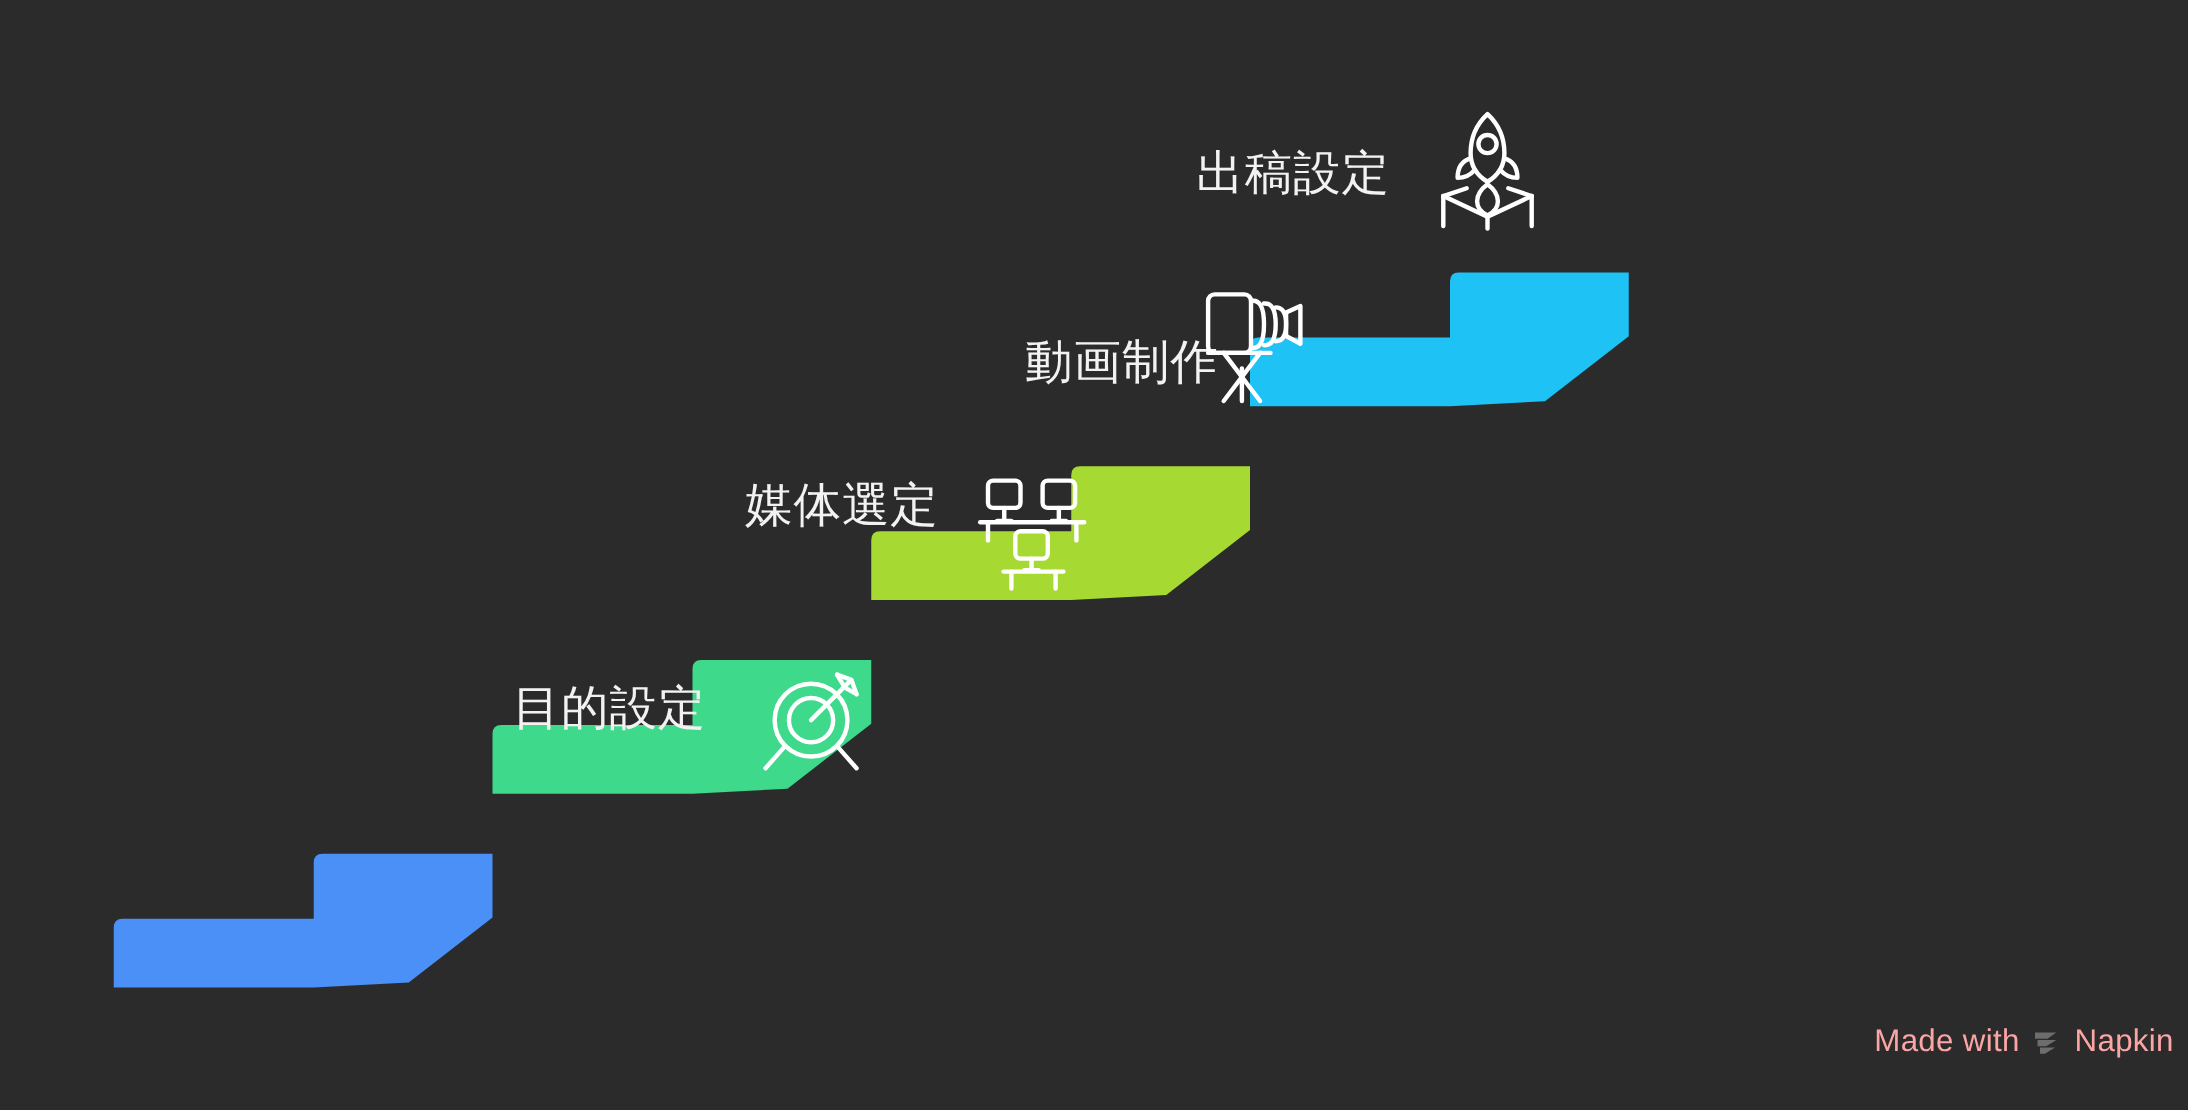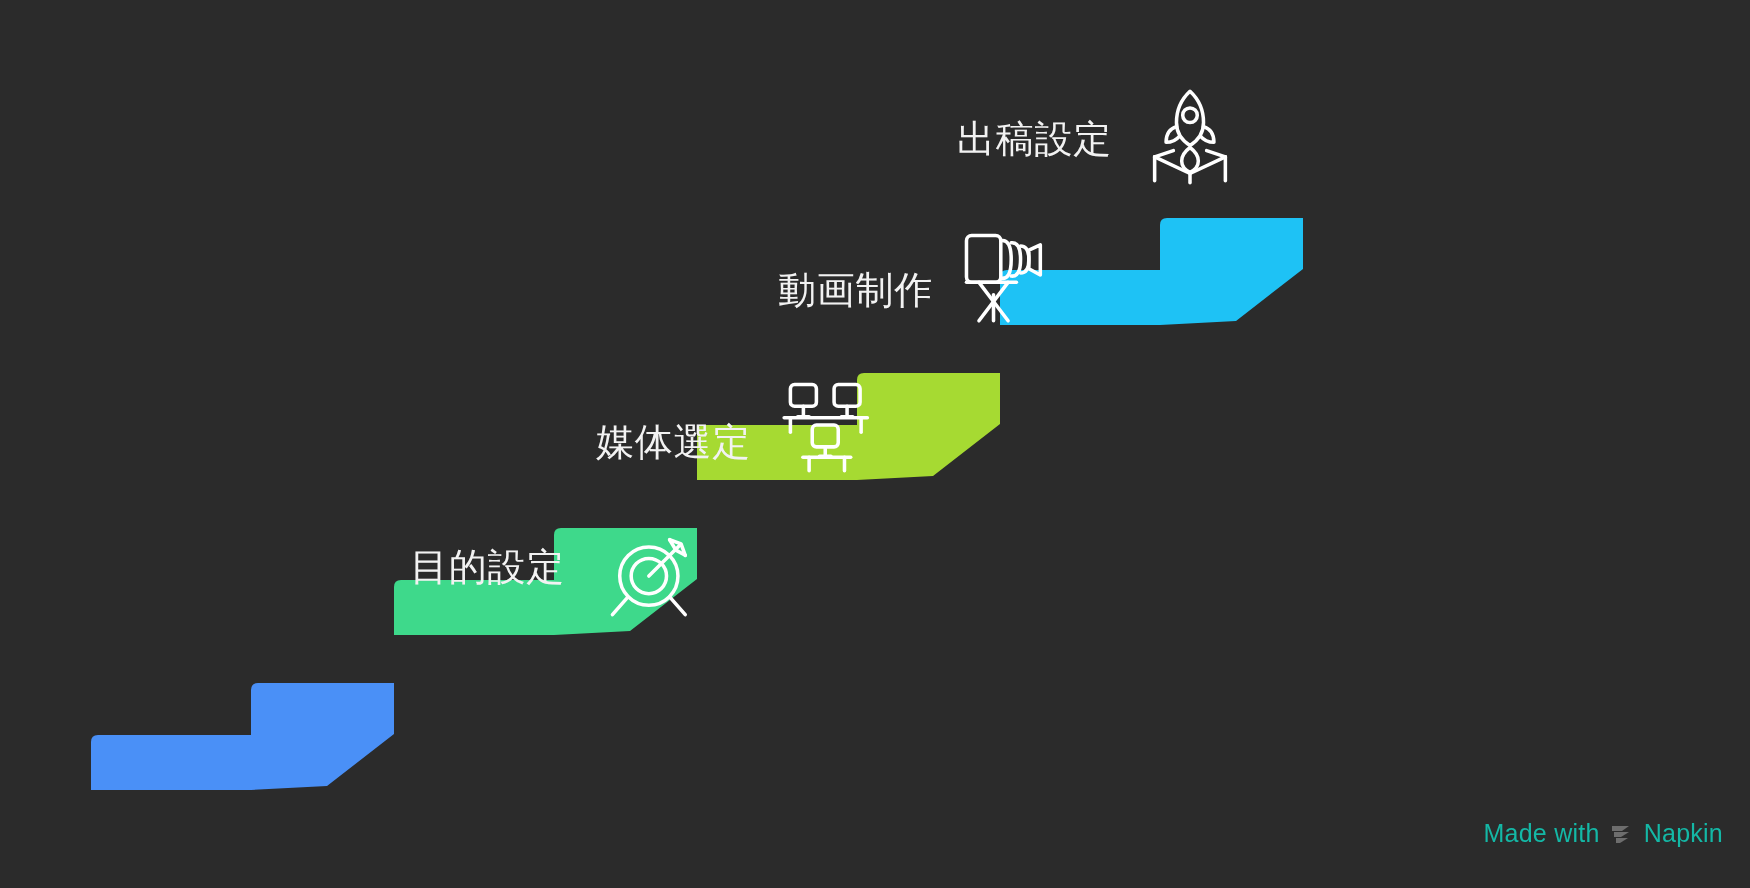--- a/index.html
+++ b/index.html
@@ -31,38 +31,38 @@
     position: absolute;
     width: 104px;
     height: 104px;
   }
   .step-icon svg { display: block; width: 100%; height: 100%; }
 
   
   #label-0 { left: 410px;  top: 548px; }
   #icon-0  { left: 601px;  top: 521px; }
 
-  #label-1 { left: 596px;  top: 423px; }
+  #label-1 { left: 596px;  top: 386px; }
   #icon-1  { left: 780px;  top: 372px; }
 
-  #label-2 { left: 778px;  top: 271px; }
+  #label-2 { left: 820px;  top: 271px; }
   #icon-2  { left: 954px;  top: 222px; }
 
   #label-3 { left: 957px;  top: 120px; }
   #icon-3  { left: 1138px; top: 83px; }
 
   
   #watermark {
     position: absolute;
-    right: 27px;
+    right: 11px;
     bottom: 42px;
     display: flex;
     align-items: center;
     gap: 9px;
-    color: #14b8a6;
+    color: #fca5a5;
     font-size: 25px;
     line-height: 1;
     letter-spacing: 0.01em;
   }
   #watermark .wm-logo { width: 26px; height: 26px; display: block; }
   #watermark .wm-logo svg { display: block; width: 100%; height: 100%; }
 </style>
 </head>
 <body>
 

